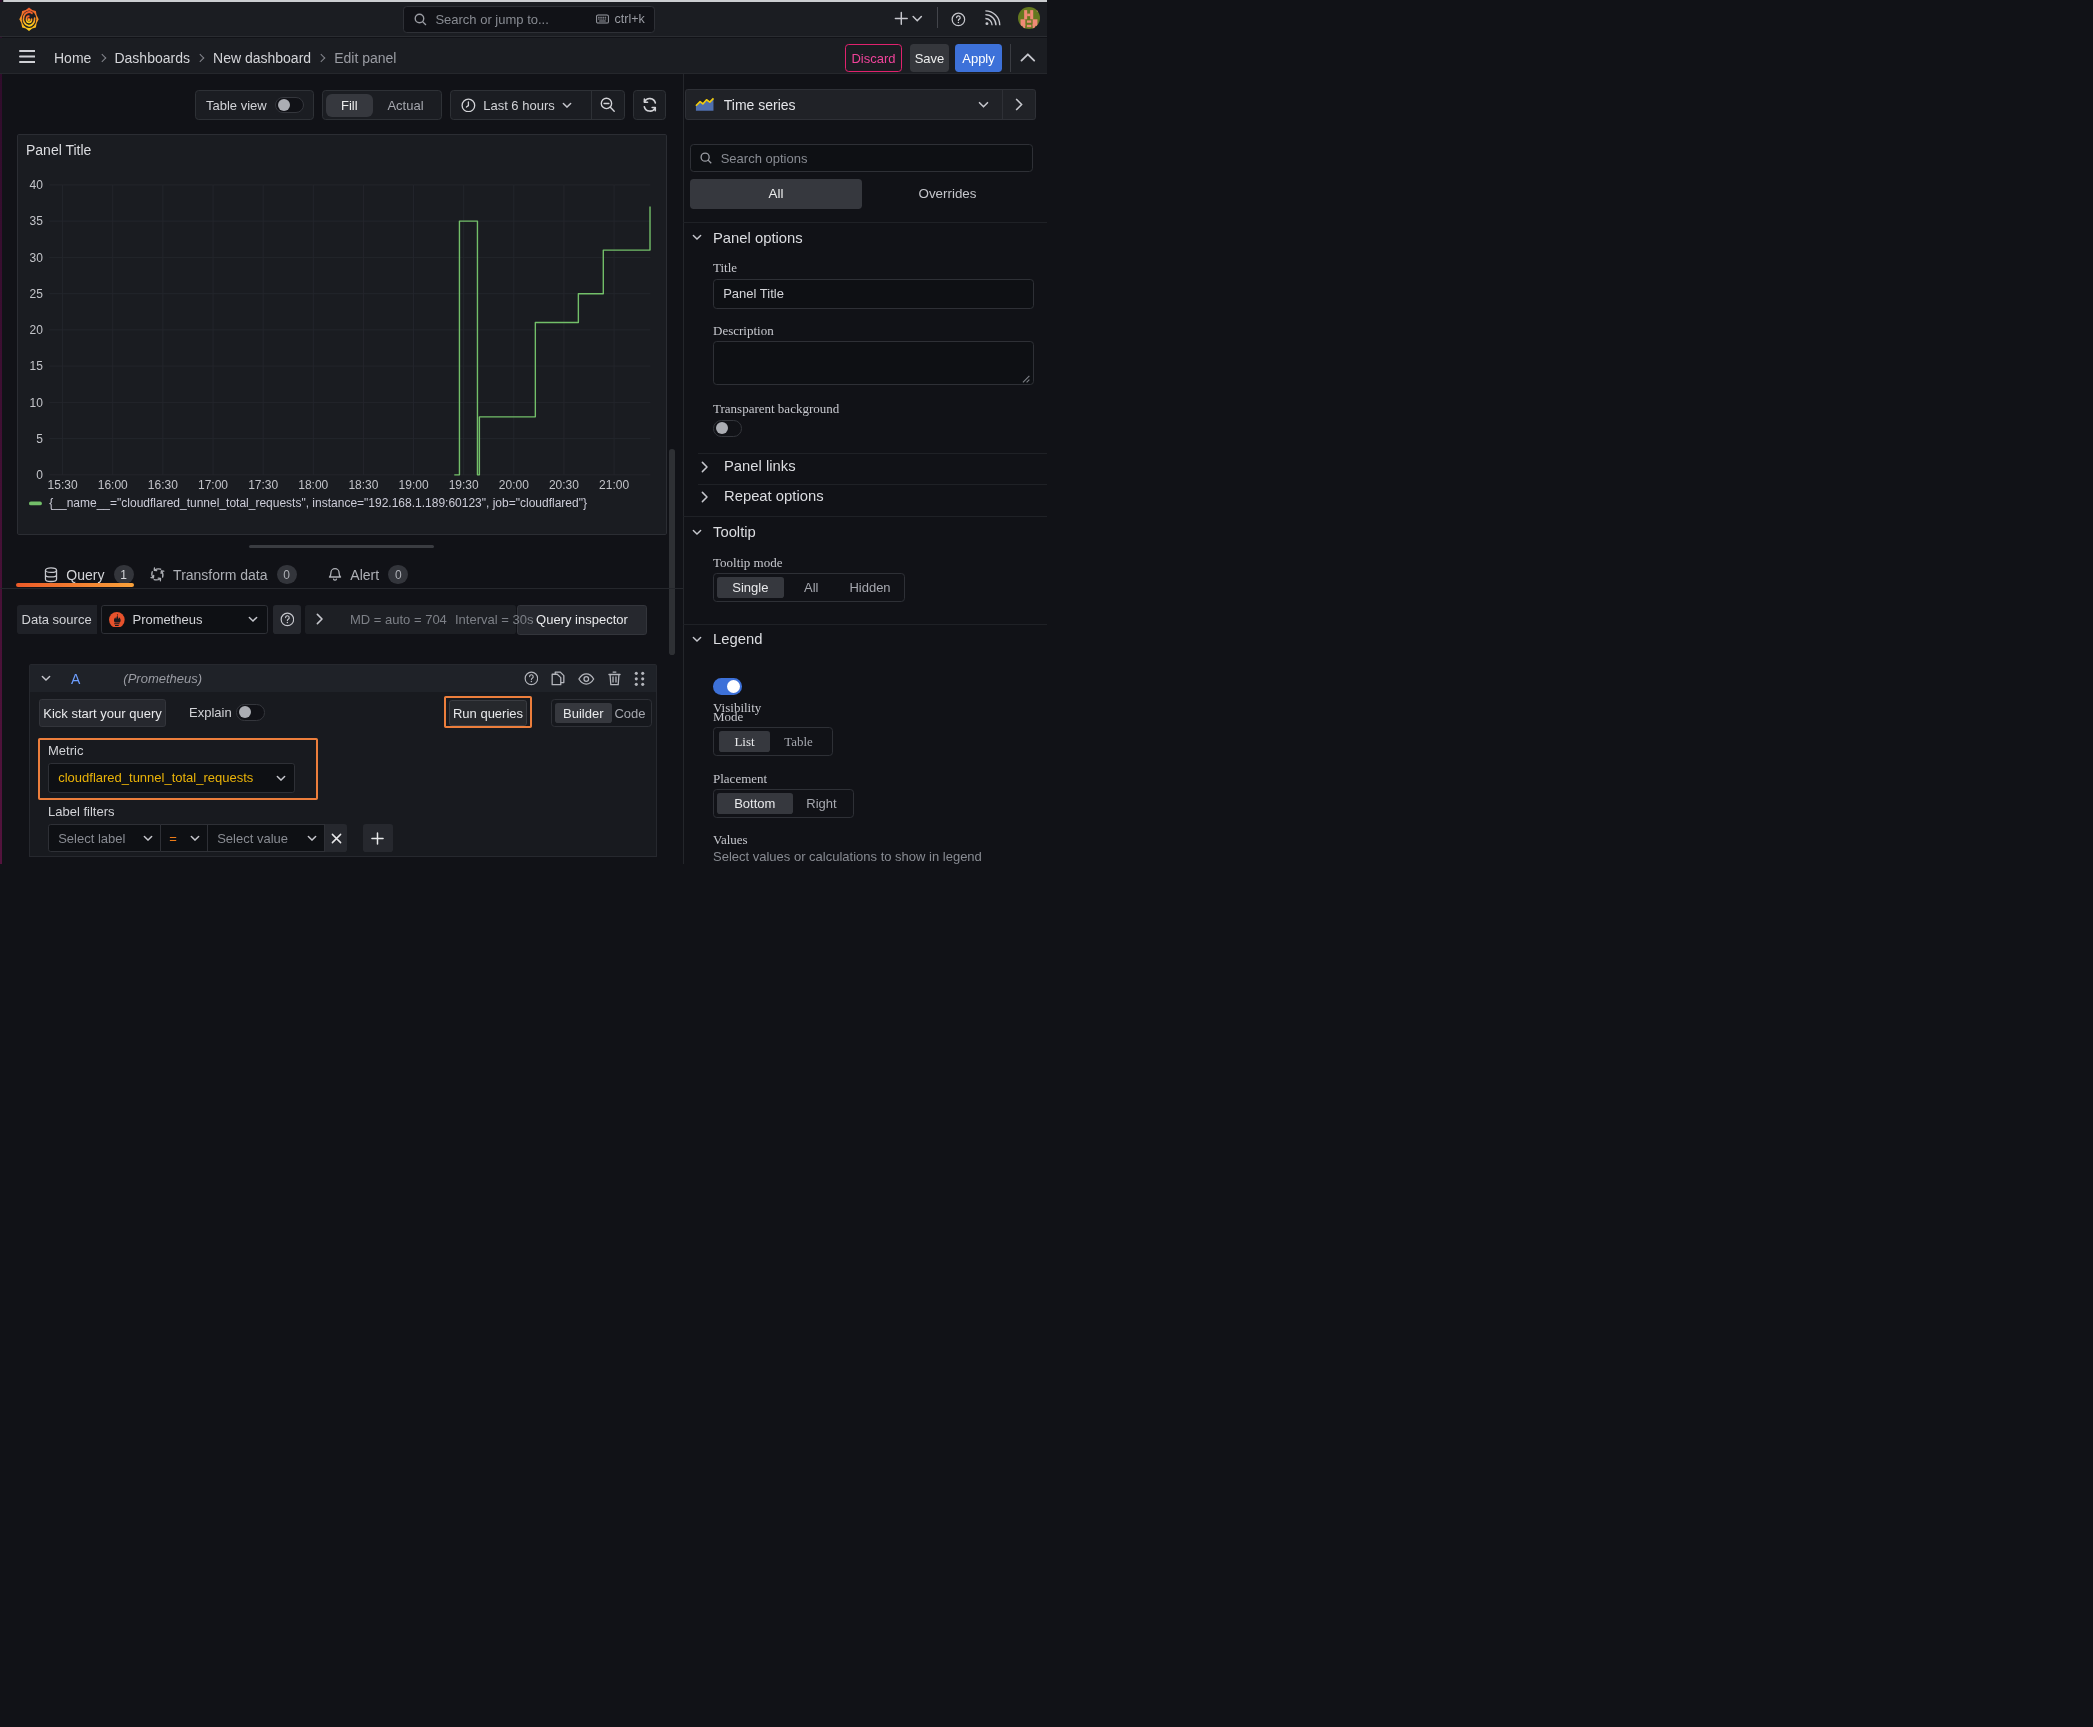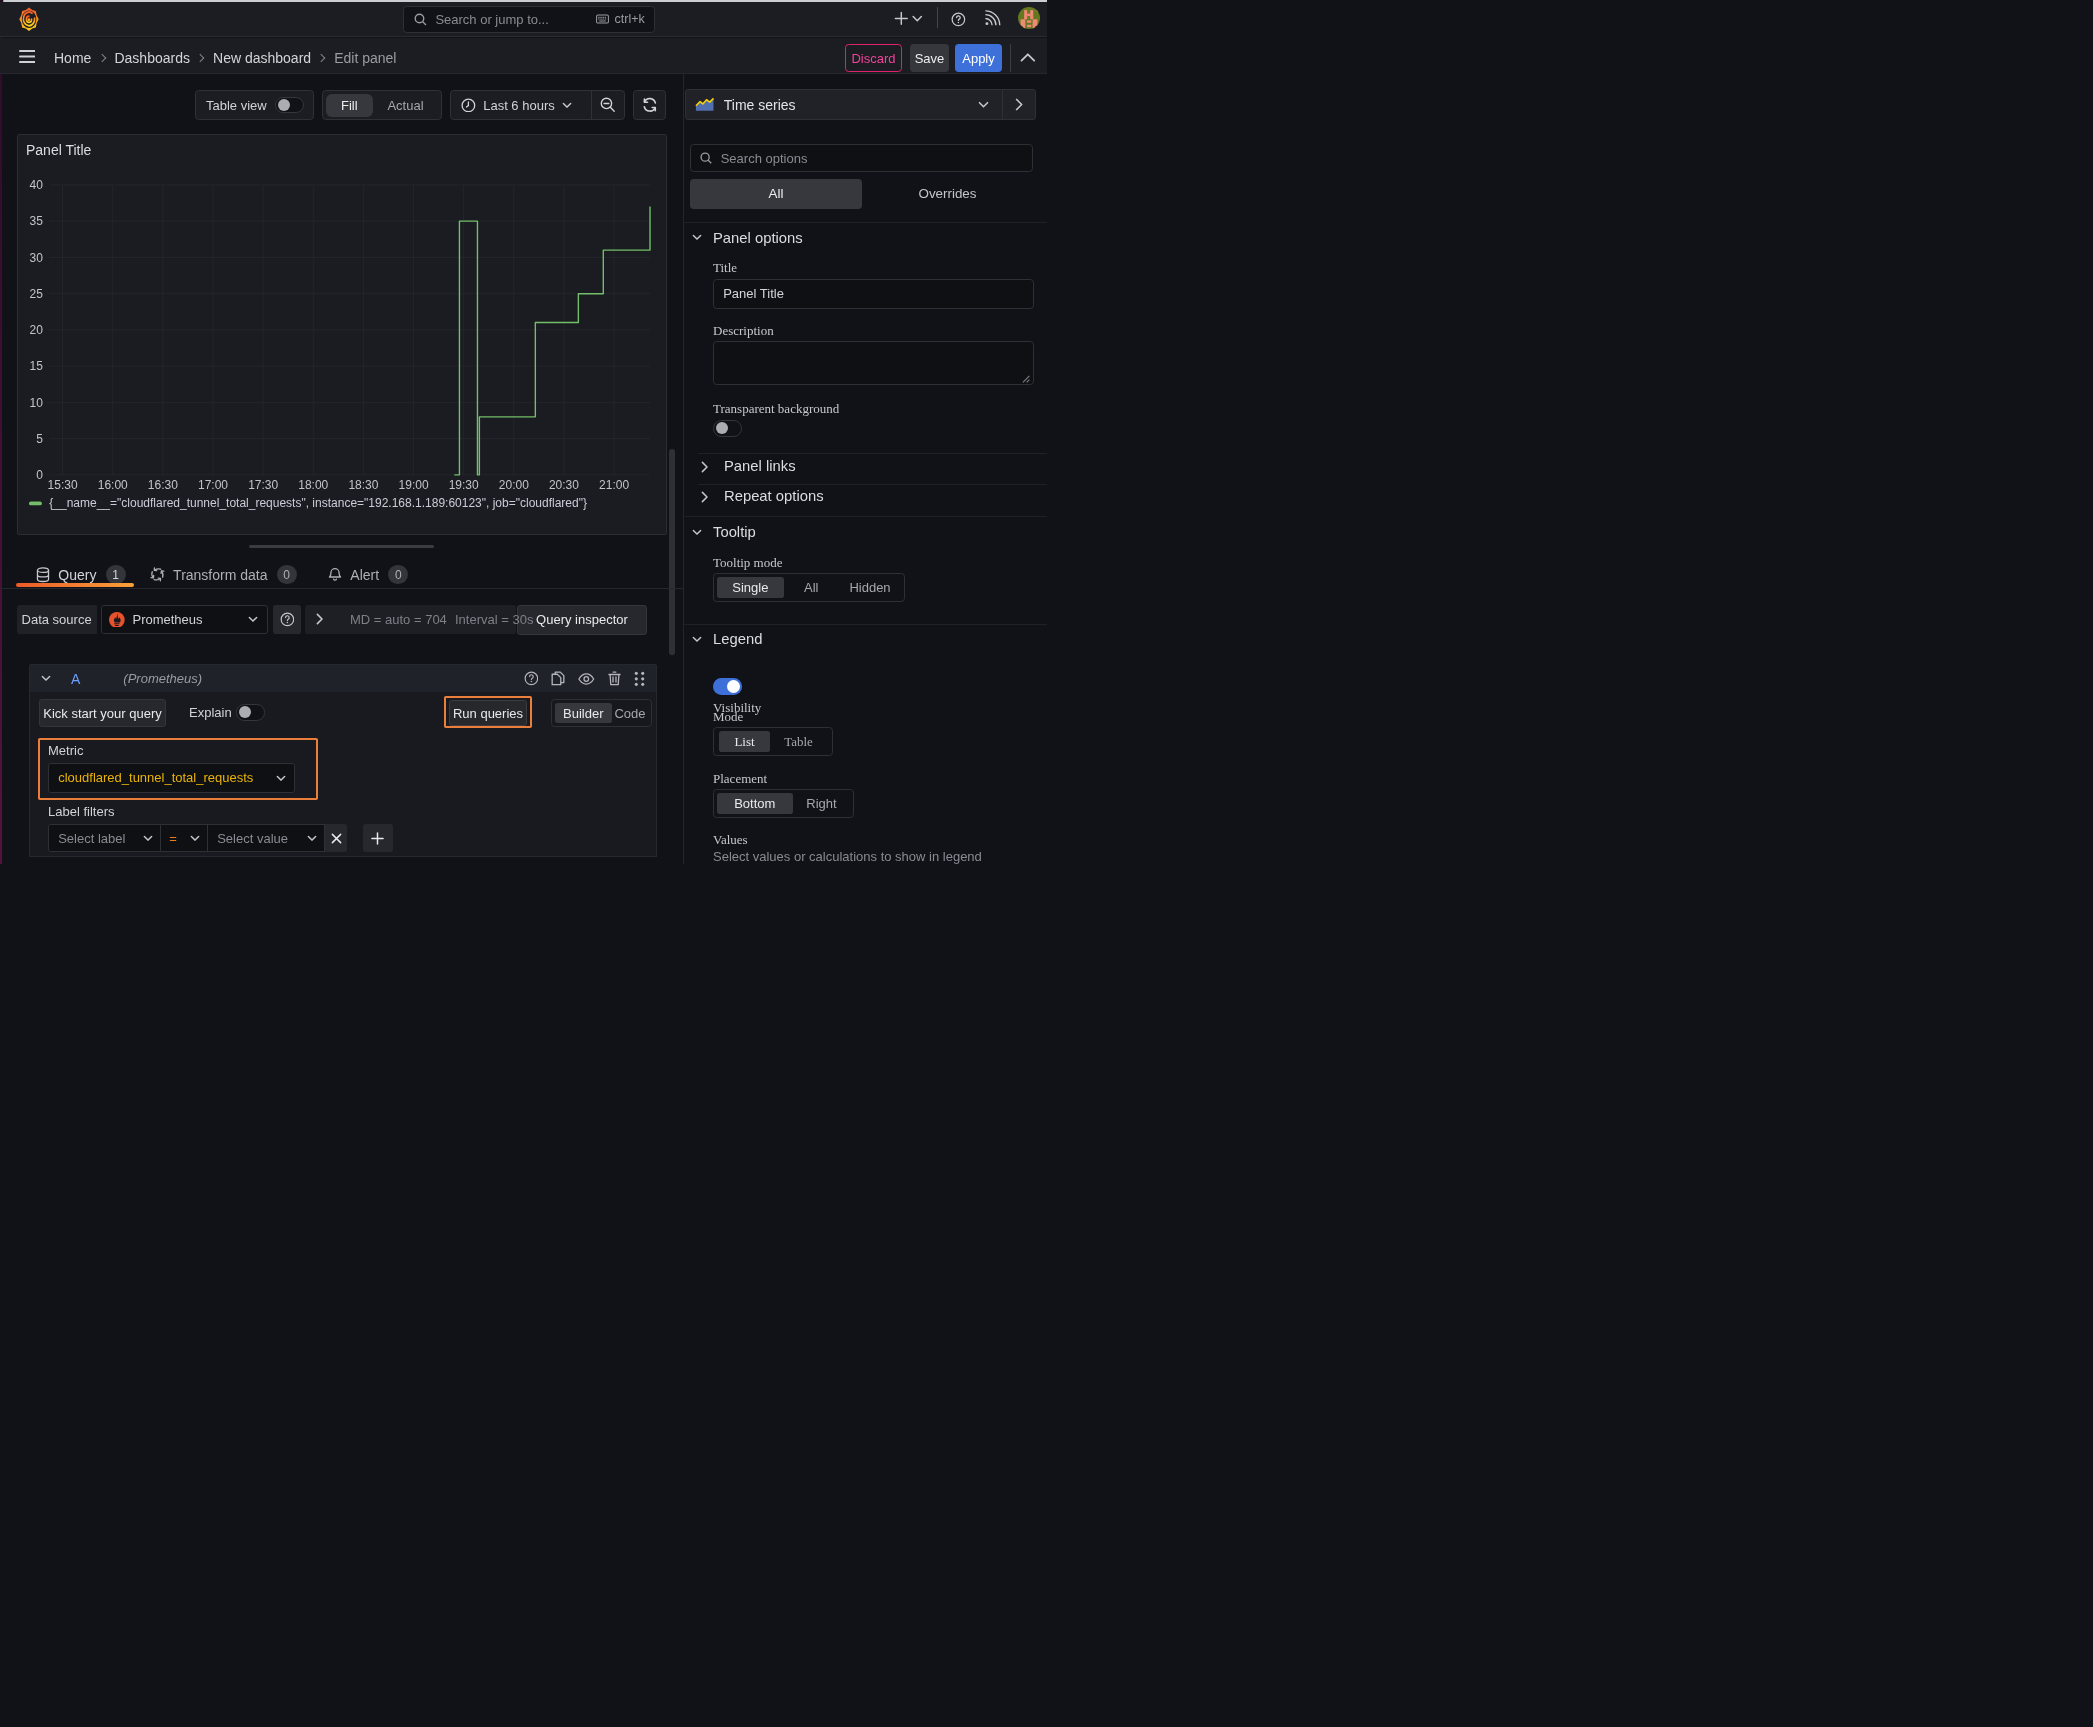--- a/index.html
+++ b/index.html
@@ -234,21 +234,21 @@
 
     <rect x="13" y="398" width="14" height="4" rx="2" fill="#73bf69"></rect>
     <text x="35" y="404" font-size="13" fill="#ccccd8">{__name__="cloudflared_tunnel_total_requests", instance="192.168.1.189:60123", job="cloudflared"}</text>
   </svg>
 
   <div class="abs" style="left:249px;top:545px;width:185px;height:3.2px;border-radius:1.8px;background:#3a3c41;"></div>
   <div class="abs" style="left:669px;top:449px;width:5.5px;height:206px;border-radius:2.8px;background:#2e3034;"></div>
   <div class="abs" style="left:687px;top:269px;width:3.7px;height:595px;border-radius:1.8px;background:#26282d;"></div>
 
   <div class="abs" style="left:0;top:588px;width:683px;height:0.9px;background:#25272c;"></div>
-  <div class="abs" style="left:36px;top:565px;display:flex;align-items:center;color:#d4d5d9;font-size:14px;">
+  <div class="abs" style="left:44px;top:565px;display:flex;align-items:center;color:#d4d5d9;font-size:14px;">
     <svg width="14" height="15.7" viewBox="0 0 15 17" fill="none" stroke="#c6c7cd" stroke-width="1.4">
         <ellipse cx="7.5" cy="3.4" rx="6" ry="2.5"></ellipse>
         <path d="M1.5 3.4v4.9c0 1.4 2.7 2.5 6 2.5s6-1.1 6-2.5V3.4M1.5 8.3v4.9c0 1.4 2.7 2.5 6 2.5s6-1.1 6-2.5V8.3"></path>
       </svg>
     <span style="margin-left:8.3px;">Query</span>
     <span style="margin-left:9.2px;background:#33353b;color:#d4d5d9;font-size:12px;min-width:20px;height:19.4px;border-radius:10px;display:inline-flex;align-items:center;justify-content:center;padding:0 6.5px;">1</span>
   </div>
   <div class="abs" style="left:150px;top:565px;display:flex;align-items:center;color:#aeb0b6;font-size:14px;">
     <svg width="14.8" height="14.8" viewBox="0 0 16 16" fill="none" stroke="#aeb0b6" stroke-width="1.4" stroke-linecap="round" stroke-linejoin="round">
         <path d="M11.5 2.4 Q8 1.2 5.0 3.4"></path>

